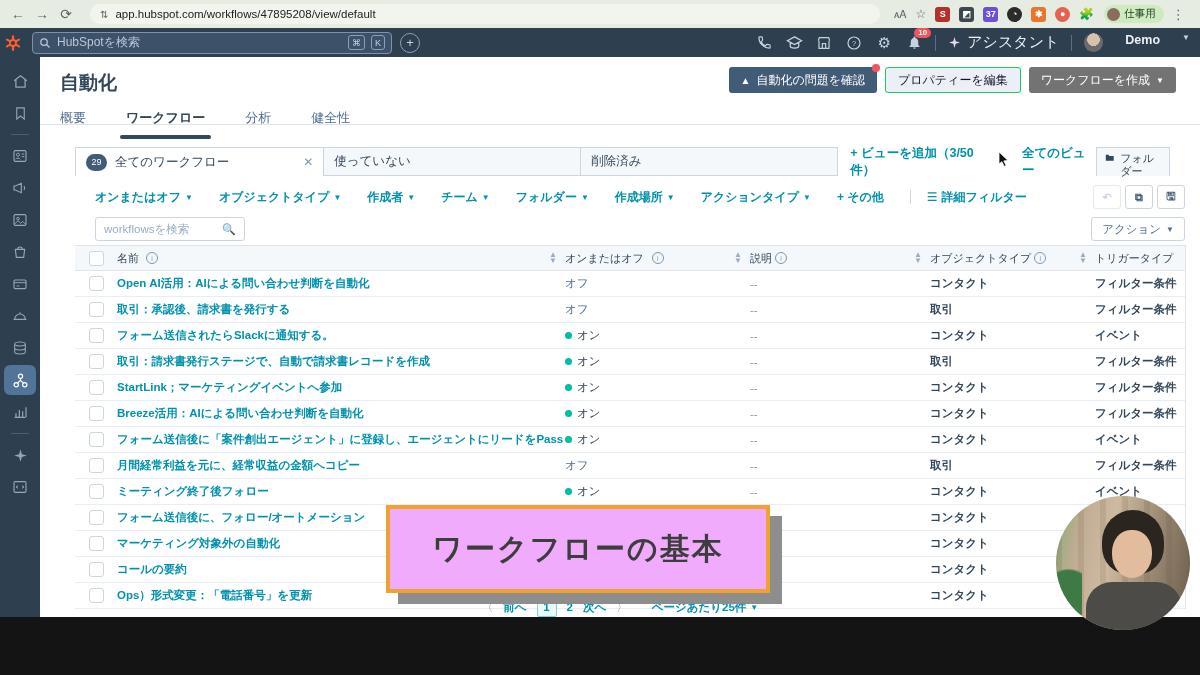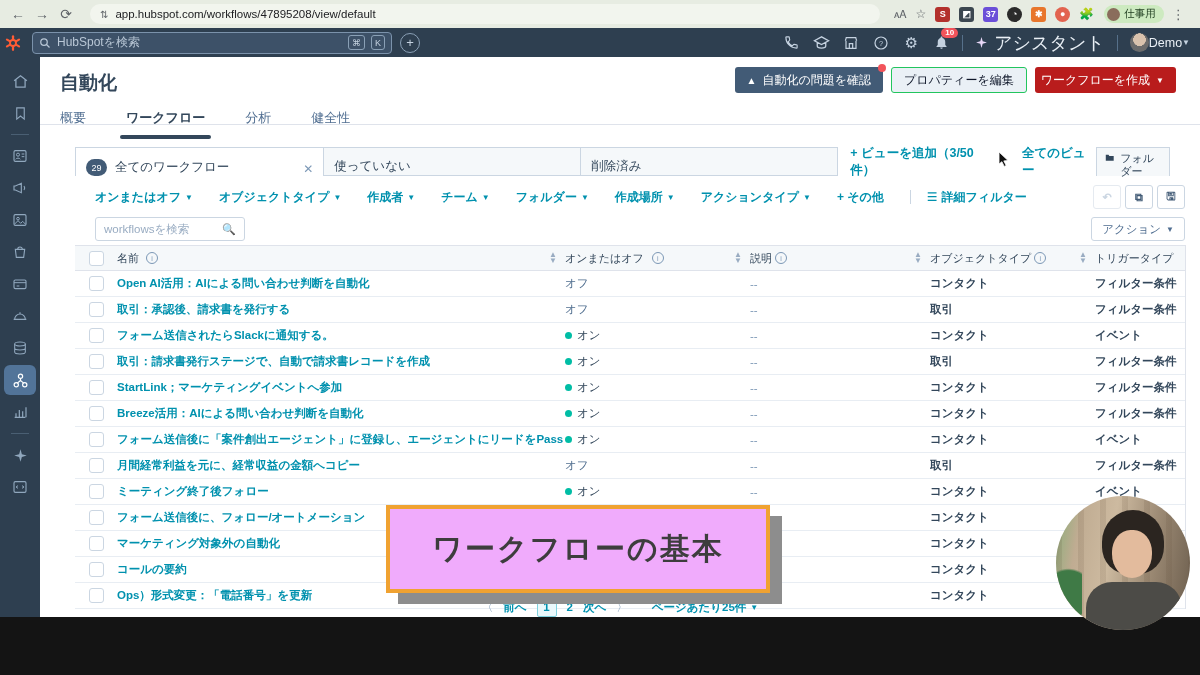--- a/index.html
+++ b/index.html
@@ -31,52 +31,52 @@
   .kbd{border:1px solid #8aa0b6;border-radius:3px;color:#c5d2e0;font-size:9px;padding:0 3px;height:13px;
        display:flex;align-items:center;}
   .addbtn{width:18px;height:18px;border:1px solid #8aa0b6;border-radius:50%;color:#c5d2e0;font-size:13px;
           display:flex;align-items:center;justify-content:center;margin-left:8px;}
   .navright{margin-left:auto;display:flex;align-items:center;gap:12px;padding-right:10px;color:#c5d2e0;}
   .navic{position:relative;width:18px;height:18px;display:flex;align-items:center;justify-content:center;}
   .navic svg{display:block;}
   .badge10{position:absolute;top:-6px;left:9px;background:#f2545b;color:#fff;font-size:8px;font-weight:bold;
            border-radius:7px;padding:1px 4px;line-height:1;}
   .navdiv{width:1px;height:16px;background:#56708a;}
-  .assist{display:flex;align-items:center;gap:6px;color:#eaf0f6;font-size:18px;}
-  .acct{display:flex;align-items:center;gap:0;color:#eaf0f6;font-size:12.5px;}
+  .assist{display:flex;align-items:center;gap:6px;color:#eaf0f6;font-size:15px;}
+  .acct{display:flex;gap:22px;color:#eaf0f6;font-size:12.5px;font-weight:bold;}
   .avatar{width:19px;height:19px;border-radius:50%;background:radial-gradient(circle at 50% 35%,#d9c2ad 0 40%,#6b6b6b 41%);}
   .caret{font-size:8px;color:#c5d2e0;}
 
   
   .sidebar{position:absolute;left:0;top:57px;width:40px;height:560px;background:#2e3f50;
            display:flex;flex-direction:column;align-items:center;padding-top:8px;box-sizing:border-box;}
   .sbitem{width:32px;height:30px;display:flex;align-items:center;justify-content:center;color:#90a7bd;margin:1px 0;}
   .sbitem.sel{background:#527499;border-radius:6px;color:#fff;}
   .sbdiv{width:18px;height:1px;background:#4a5f73;margin:5px 0;}
 
   
   .content{position:absolute;left:40px;top:57px;width:1160px;height:612px;background:#fff;overflow:hidden;}
   .pagetitle{position:absolute;left:20px;top:13px;font-size:19px;font-weight:bold;color:#33475b;}
   .hdrbtns{position:absolute;right:24px;top:10px;display:flex;gap:8px;}
   .btn{height:26px;border-radius:3px;font-size:12px;display:flex;align-items:center;padding:0 12px;gap:6px;
        box-sizing:border-box;white-space:nowrap;}
   .btn.dark{background:#425b76;color:#fff;position:relative;}
   .btn.dark .reddot{position:absolute;top:-3px;right:-3px;width:8px;height:8px;border-radius:50%;background:#f2545b;}
   .btn.ghost{background:#eaf0f6;border:1px solid #22c55e;color:#0f172a;}
-  .btn.orange{background:#b91c1c;color:#fff;padding-left:6px;}
+  .btn.orange{background:#737373;color:#fff;}
   .warn{font-size:10px;}
   .pagetabs{position:absolute;left:20px;top:52px;display:flex;gap:40px;font-size:13px;color:#506e91;}
   .ptab{padding-bottom:12px;position:relative;}
   .ptab.active{color:#33475b;font-weight:bold;}
   .ptab.active:after{content:"";position:absolute;left:-6px;right:-6px;bottom:0;height:4px;background:#33475b;border-radius:3px;}
   .tabsline{position:absolute;left:0;top:67px;width:1160px;height:1px;background:#dfe3eb;}
 
   
   .viewsrow{position:absolute;left:0;top:90px;width:1160px;height:29px;display:flex;align-items:stretch;}
-  .vtab{display:flex;align-items:flex-end;font-size:12.5px;color:#33475b;box-sizing:border-box;padding:0 10px;gap:8px;}
+  .vtab{display:flex;align-items:center;font-size:12.5px;color:#33475b;box-sizing:border-box;padding:0 10px;gap:8px;}
   .vtab.active{width:256px;background:#fff;border:1px solid #cbd6e2;border-bottom:none;margin-left:35px;}
   .vtab.idle{width:264px;background:#f5f8fa;border:1px solid #cbd6e2;border-left:none;}
   .vbadge{min-width:17px;height:17px;border-radius:9px;background:#425b76;color:#fff;font-size:9px;
           display:flex;align-items:center;justify-content:center;padding:0 2px;}
   .vclose{margin-left:auto;color:#7c98b6;font-size:12px;}
   .viewlinks{display:flex;align-items:center;gap:28px;margin-left:12px;font-size:12.5px;color:#0091ae;font-weight:bold;}
   .folderbtn{margin-left:auto;width:76px;background:#f5f8fa;border:1px solid #cbd6e2;border-bottom:none;
              display:flex;align-items:flex-start;gap:6px;padding:4px 8px;box-sizing:border-box;
              font-size:11px;color:#33475b;line-height:1.2;margin-right:30px;}
   .cursor{position:absolute;left:958px;top:94px;z-index:5;}

